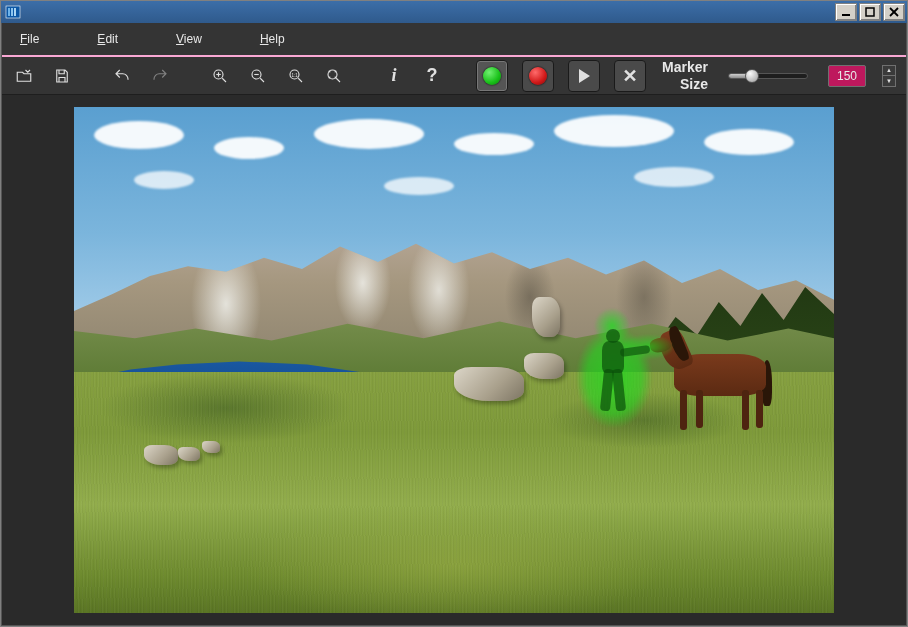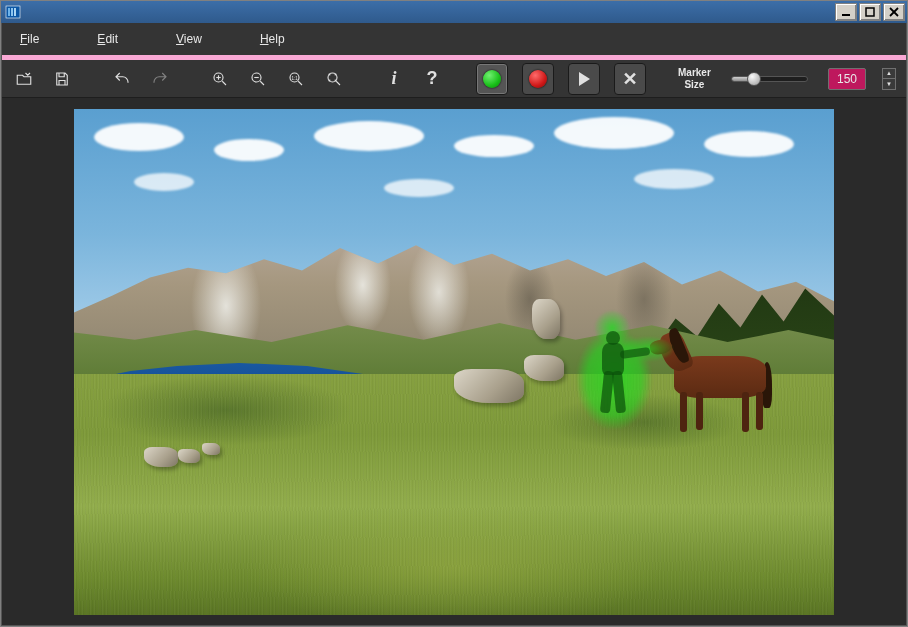--- a/index.html
+++ b/index.html
@@ -59,21 +59,21 @@
   }
 
   .menubar {
     height: 26px;
     display: flex;
     align-items: center;
     padding: 16px 8px;
     gap: 0;
     color: #e8e8e8;
     font-size: 12px;
-    border-bottom: 5px solid #f9a8d4;
+    border-bottom: 2px solid #f9a8d4;
   }
   .menu-item {
     padding: 3px 10px;
     margin-right: 38px;
     cursor: default;
   }
   .menu-item .ul { text-decoration: underline; }
 
   .toolbar {
     height: 38px;
@@ -110,23 +110,23 @@
   }
   .play-tri {
     width: 0; height: 0;
     border-left: 11px solid #e0e0e0;
     border-top: 7px solid transparent;
     border-bottom: 7px solid transparent;
   }
   .x-glyph { font-size: 18px; line-height: 1; color: #e0e0e0; font-weight: bold; }
 
   .marker-size-label {
-    color: #e8e8e8; font-size: 10px; text-align: center;
+    color: #e8e8e8; font-size: 14px; text-align: right;
     line-height: 1.15; font-weight: bold;
-    margin-left: 18px;
+    margin-left: 2px;
   }
   .slider-wrap {
     flex: 1;
     height: 18px;
     display: flex; align-items: center;
     margin: 0 6px;
     position: relative;
   }
   .slider-track {
     width: 100%; height: 6px;

